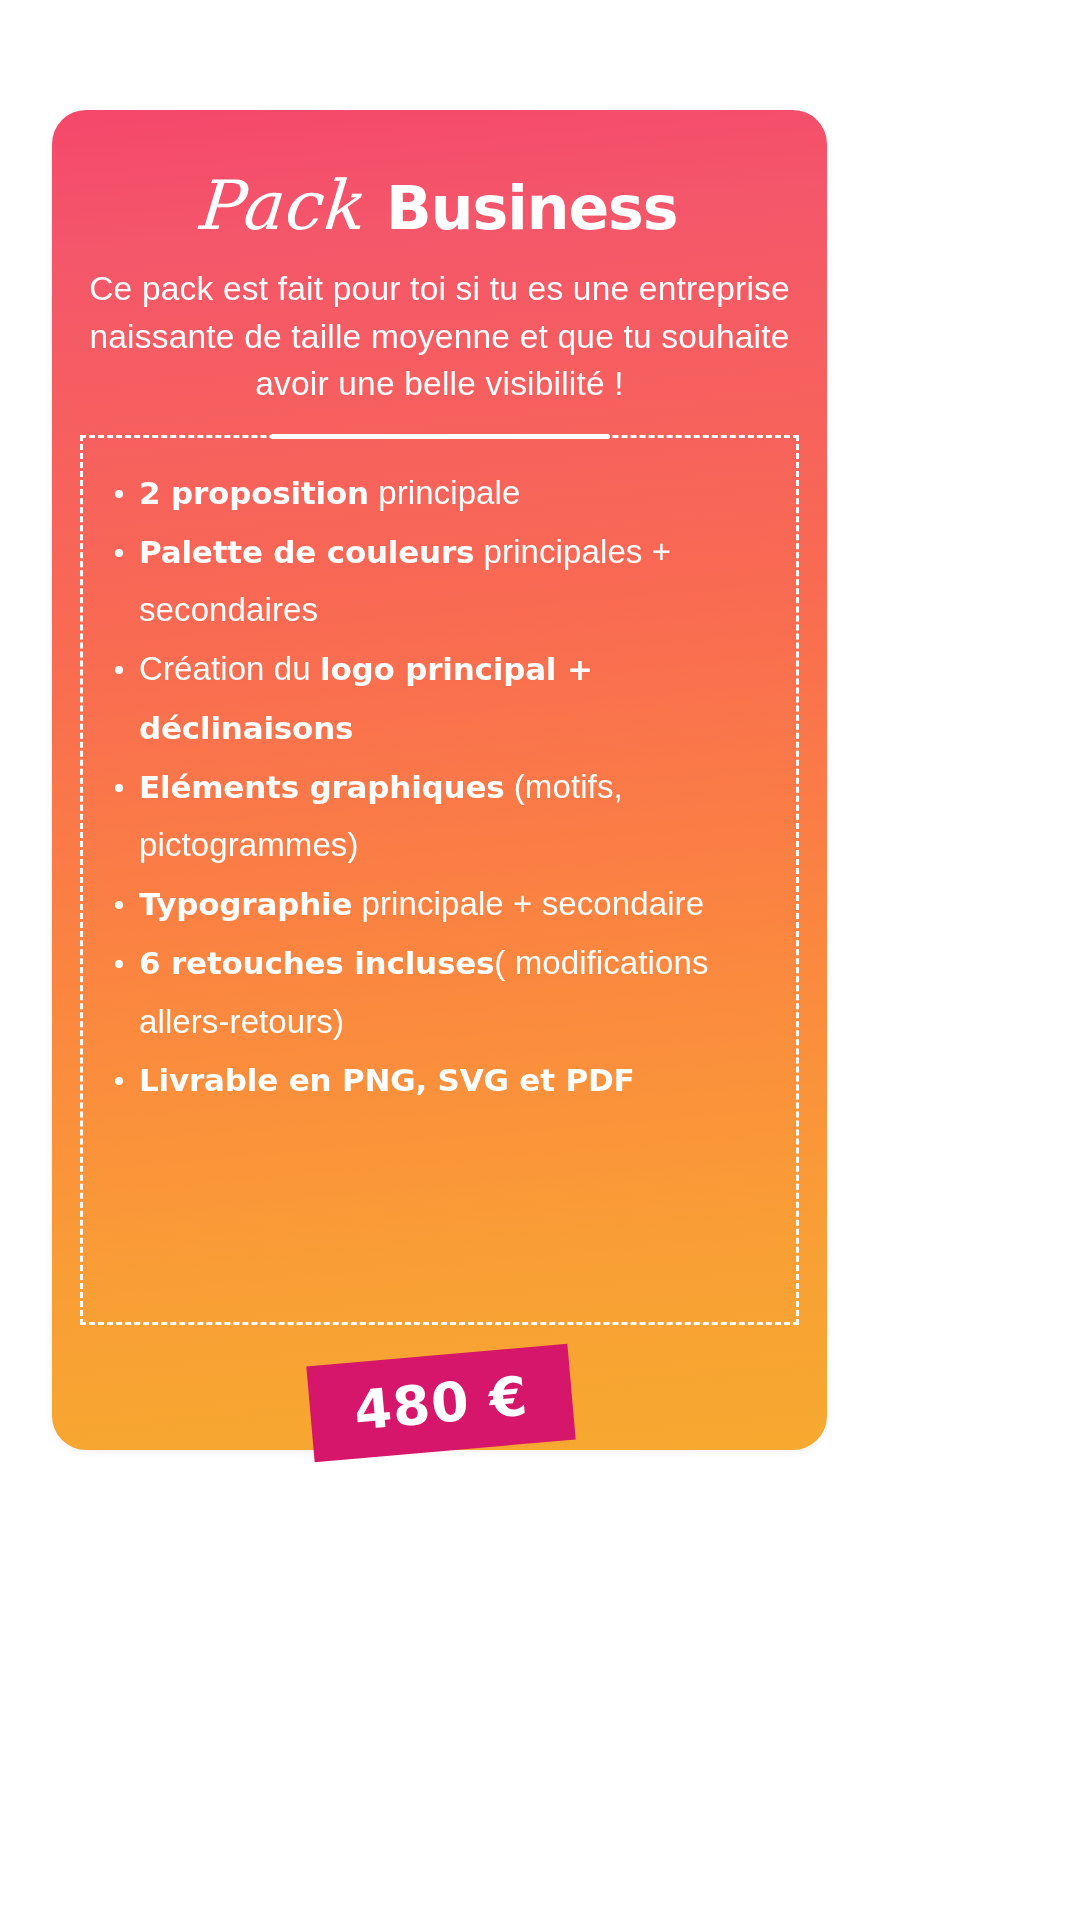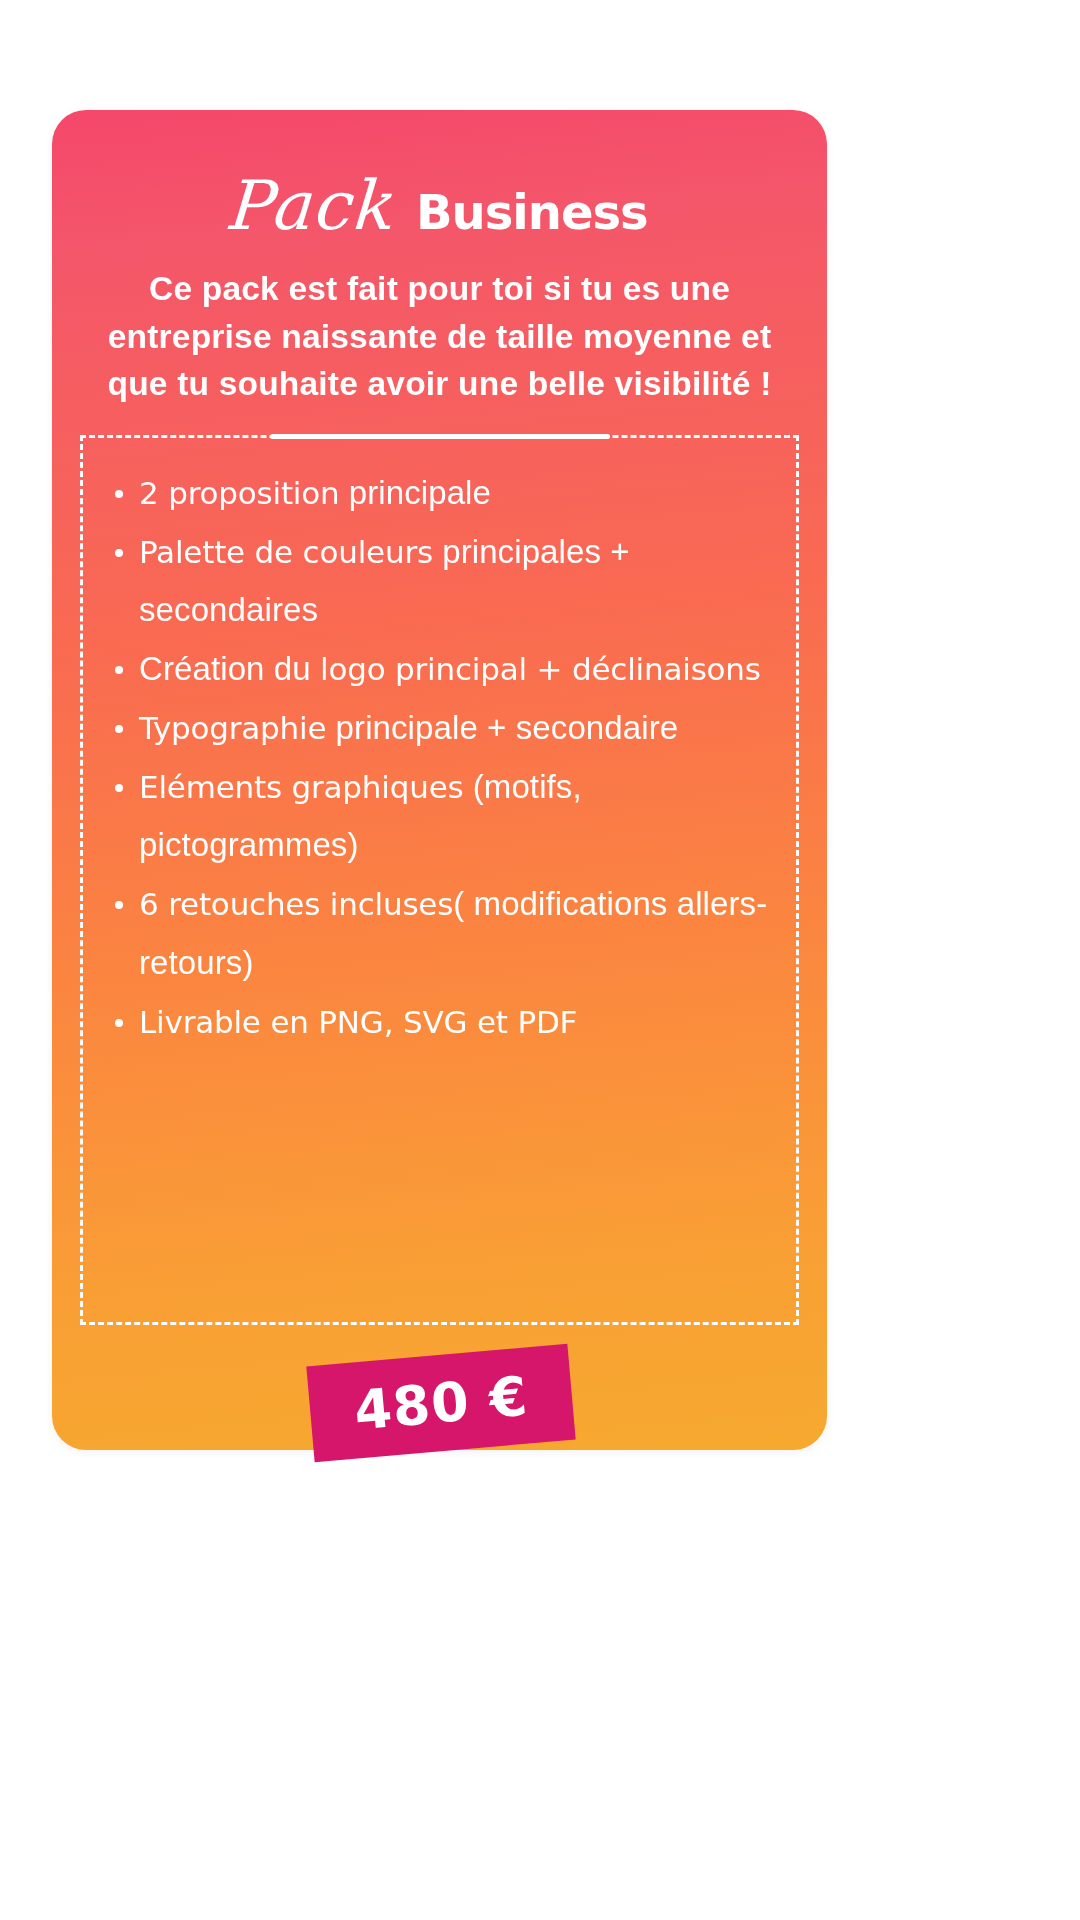--- a/index.html
+++ b/index.html
@@ -43,32 +43,32 @@
   .title-script {
     font-family: "DejaVu Serif", serif;
     font-style: italic;
     font-size: 68px;
     font-weight: 400;
     letter-spacing: 1px;
     transform: skewX(-6deg);
   }
   .title-bold {
     font-family: "DejaVu Sans", sans-serif;
-    font-size: 48px;
+    font-size: 60px;
     font-weight: 700;
     letter-spacing: -1px;
   }
 
   .subtitle {
     margin: 20px auto 16px;
     width: 720px;
     color: #ffffff;
     font-family: "Liberation Sans", sans-serif;
     font-size: 33.5px;
-    font-weight: 700;
+    font-weight: 400;
     line-height: 1.42;
     letter-spacing: 0.2px;
   }
 
   .divider {
     margin: 26px auto 0;
     width: 340px;
     height: 5px;
     background: #ffffff;
     border-radius: 3px;
@@ -102,21 +102,21 @@
     position: absolute;
     left: 6px;
     top: 26px;
     width: 8px;
     height: 8px;
     background: #ffffff;
     border-radius: 50%;
   }
   ul.feature-list li b {
     font-family: "DejaVu Sans", sans-serif;
-    font-weight: 400;
+    font-weight: 700;
     font-size: 31px;
     letter-spacing: -0.2px;
   }
 
   .price-tag {
     position: absolute;
     left: 310px;
     top: 1355px;
     width: 262px;
     height: 96px;
@@ -148,22 +148,22 @@
       </div>
       <p class="subtitle">Ce pack est fait pour toi si tu es une entreprise naissante de taille moyenne et que tu souhaite avoir une belle visibilité !</p>
       <div class="divider"></div>
     </div>
 
     <div class="features">
       <ul class="feature-list" id="feature-list">
           <li><b>2 proposition</b><span> principale</span></li>
           <li><b>Palette de couleurs</b><span> principales + secondaires</span></li>
           <li><span>Création du </span><b>logo principal + déclinaisons</b></li>
+          <li><b>Eléments graphiques</b><span> (motifs, pictogrammes)</span></li>
           <li><b>Typographie</b><span> principale + secondaire</span></li>
-          <li><b>Eléments graphiques</b><span> (motifs, pictogrammes)</span></li>
           <li><b>6 retouches incluses</b><span>( modifications allers-retours)</span></li>
           <li><b>Livrable en PNG, SVG et PDF</b></li>
         </ul>
     </div>
 
   </div>
 
   <div class="price-tag">
     <span>480 €</span>
   </div>

